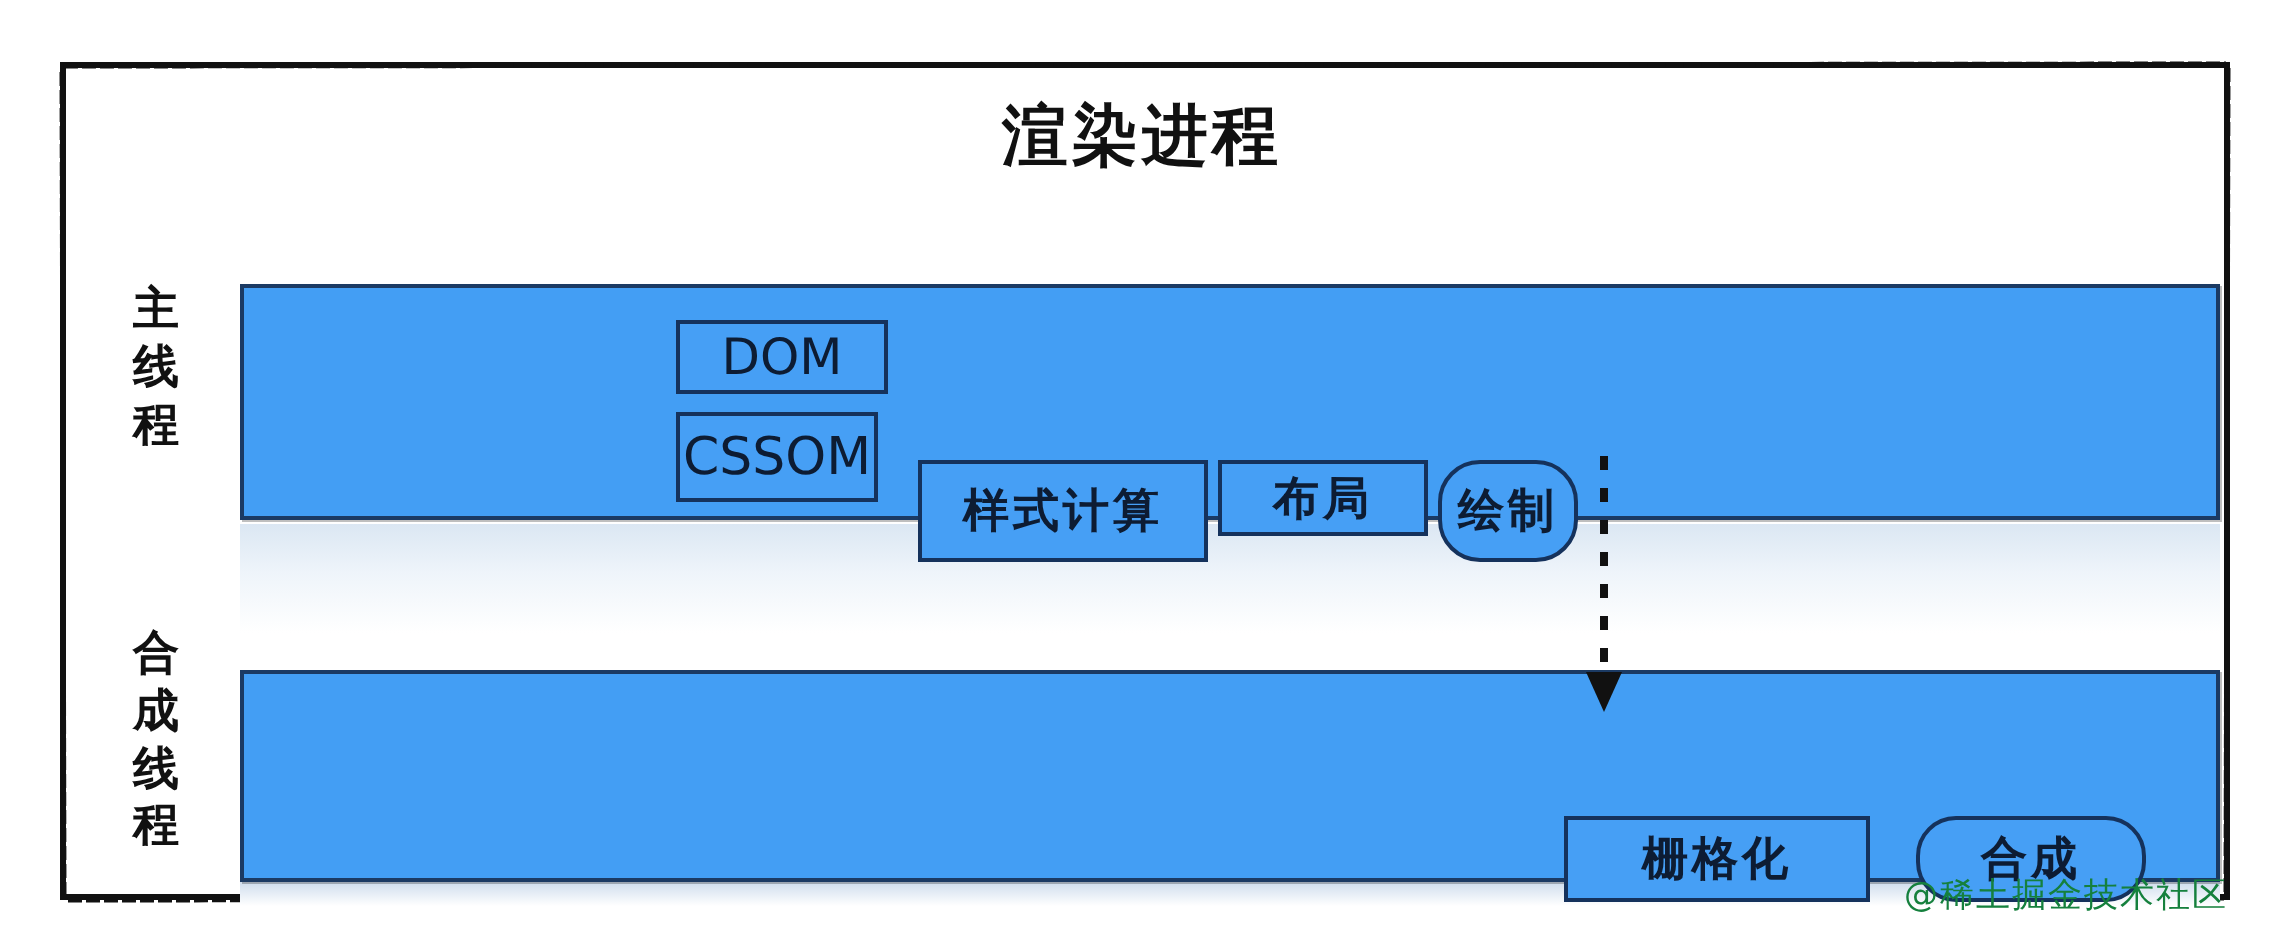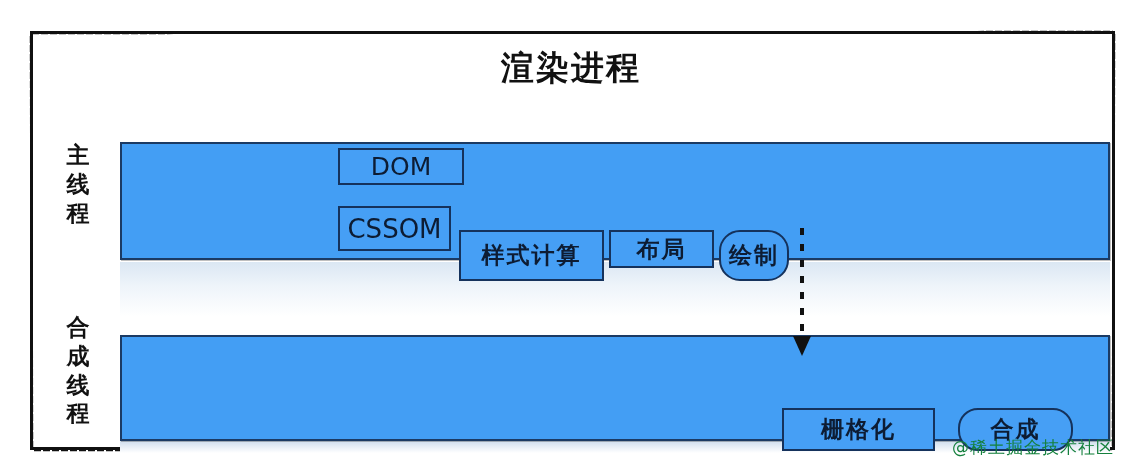--- a/index.html
+++ b/index.html
@@ -133,22 +133,22 @@
     white-space: nowrap;
   }
   .stage-box.cjk {
     letter-spacing: 2px;
     font-weight: 600;
     font-size: 23px;
     margin-top: 48px;
   }
 
   #box-javascript { left: 170px; top: 181px; width: 151px; height: 48px; font-size: 26px; }
-  #box-dom        { left: 338px; top: 148px; width: 126px; height: 37px; font-size: 25px; }
-  #box-cssom      { left: 338px; top: 206px; width: 113px; height: 45px; font-size: 26px; }
+  #box-dom        { left: 338px; top: 160px; width: 106px; height: 37px; font-size: 25px; }
+  #box-cssom      { left: 338px; top: 206px; width: 101px; height: 45px; font-size: 26px; }
   #box-style-calc { left: 459px; top: 182px; width: 145px; height: 51px; }
   #box-layout     { left: 609px; top: 182px; width: 105px; height: 38px; }
   #box-paint      { left: 719px; top: 182px; width: 70px;  height: 51px; border-radius: 21px; }
   #box-rasterize  { left: 782px; top: 360px; width: 153px; height: 43px; }
   #box-composite  { left: 958px; top: 360px; width: 115px; height: 43px; border-radius: 20px; }
 
   
   #arrow-paint-to-rasterize {
     position: absolute;
     left: 786px;

